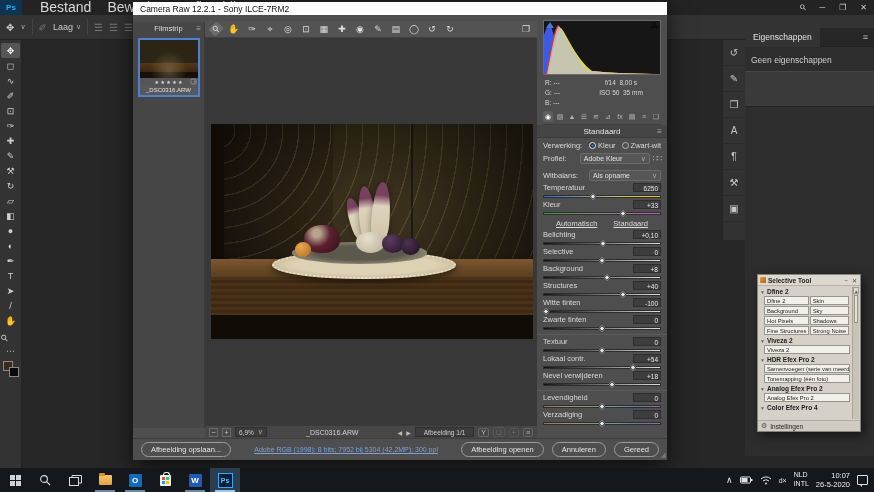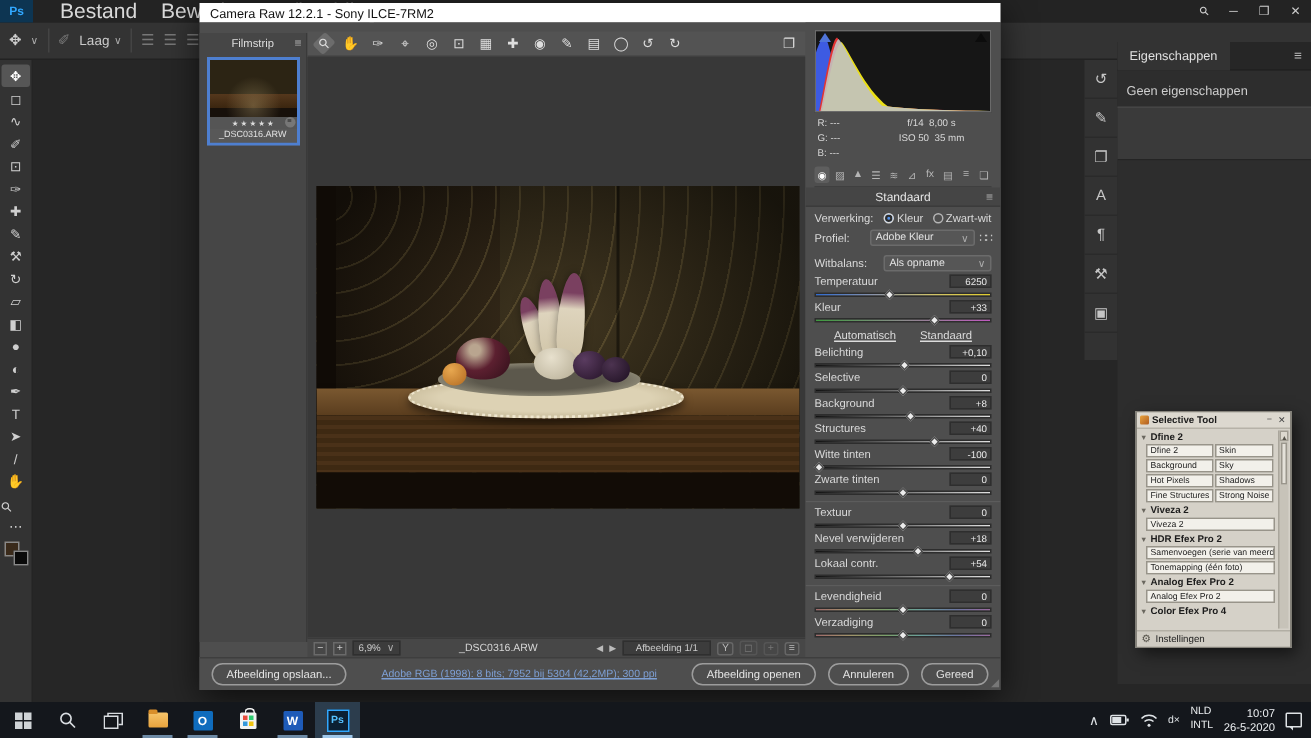--- a/index.html
+++ b/index.html
@@ -487,34 +487,34 @@
         <div class="slbl">
             <span>Textuur</span>
             <span class="sval">0</span>
           </div>
         <div class="strack tone">
             <span class="sthumb" style="left: 50%;"></span>
           </div>
       </div>
       <div class="srow">
         <div class="slbl">
+            <span>Lokaal contr.</span>
+            <span class="sval">+54</span>
+          </div>
+        <div class="strack tone">
+            <span class="sthumb" style="left: 77%;"></span>
+          </div>
+      </div>
+      <div class="srow">
+        <div class="slbl">
             <span>Nevel verwijderen</span>
             <span class="sval">+18</span>
           </div>
         <div class="strack tone">
             <span class="sthumb" style="left: 59%;"></span>
-          </div>
-      </div>
-      <div class="srow">
-        <div class="slbl">
-            <span>Lokaal contr.</span>
-            <span class="sval">+54</span>
-          </div>
-        <div class="strack tone">
-            <span class="sthumb" style="left: 77%;"></span>
           </div>
       </div>
 
       <div class="hdiv"></div>
 
       <div class="srow">
         <div class="slbl">
             <span>Levendigheid</span>
             <span class="sval">0</span>
           </div>

